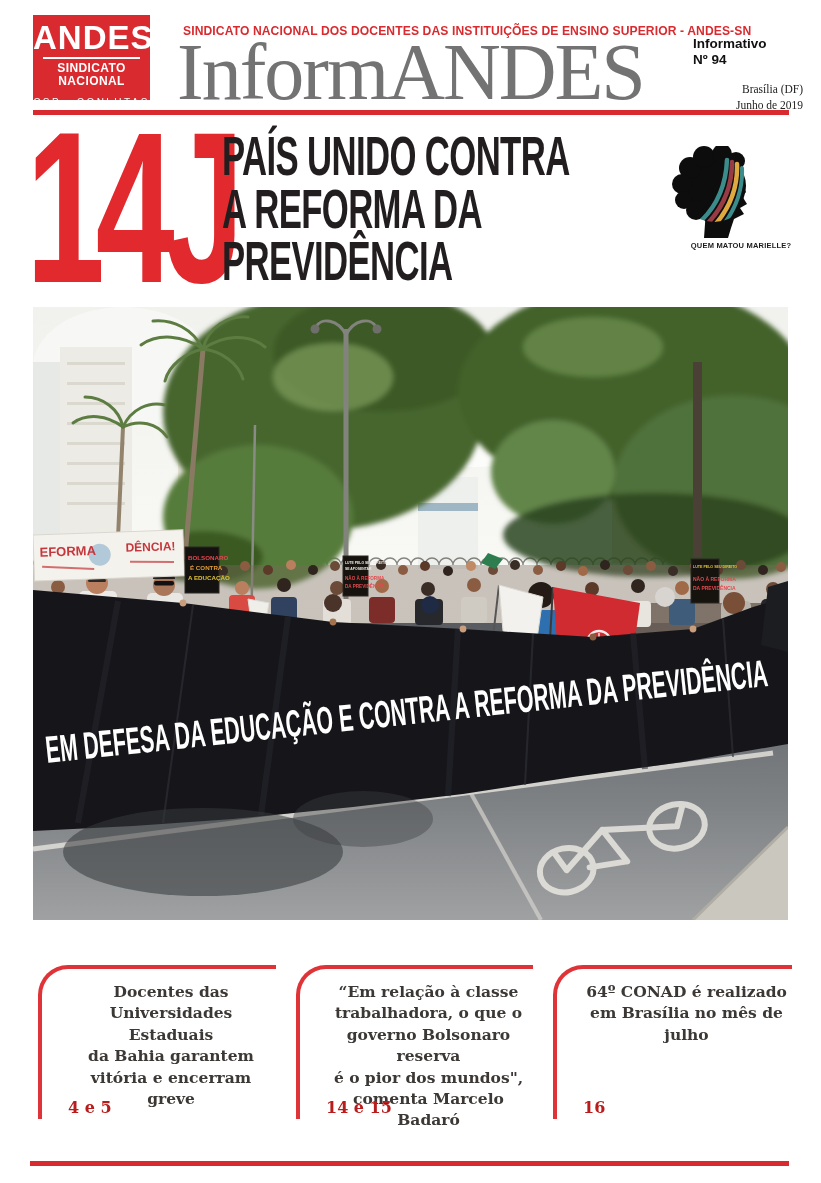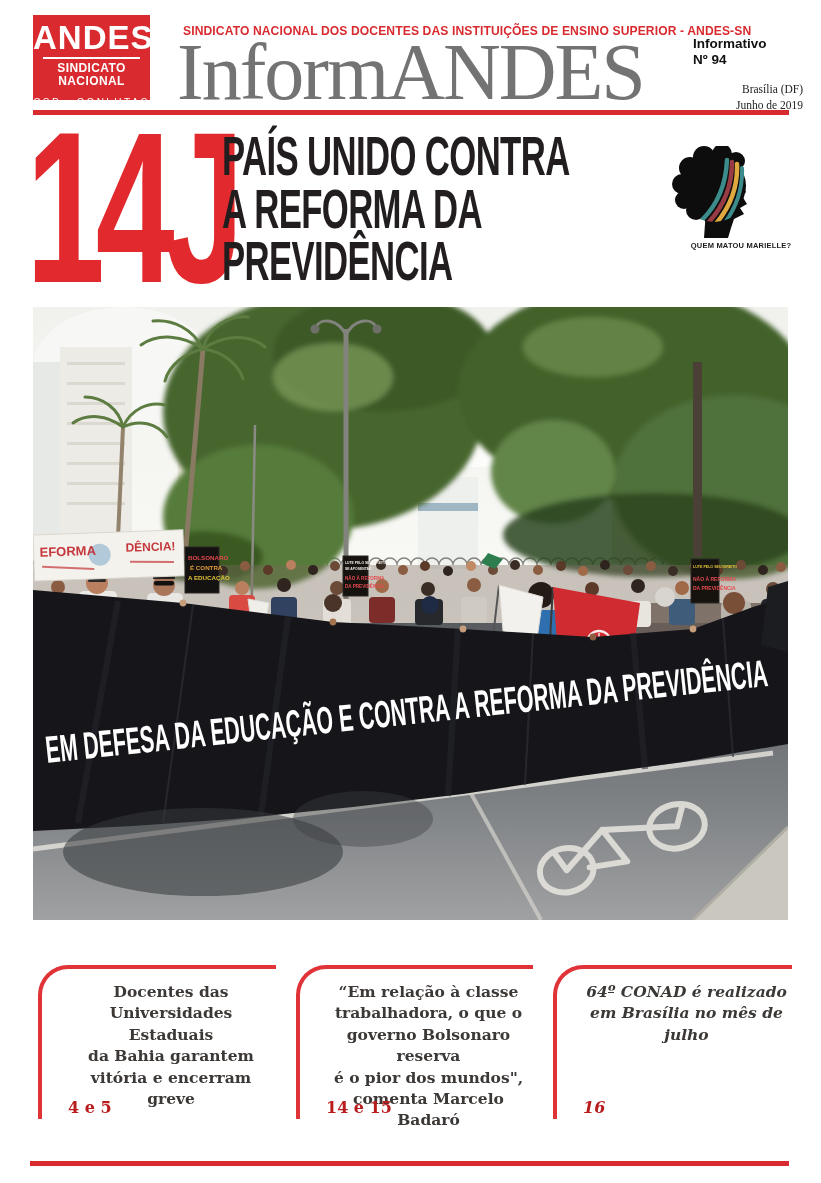--- a/index.html
+++ b/index.html
@@ -367,21 +367,21 @@
     <div class="teaser-pages">4 e 5</div>
   </div>
   <div class="abs teaser" style="left:296px;width:233px;">
     <div class="teaser-text">“Em relação à classe
 trabalhadora, o que o
 governo Bolsonaro reserva
 é o pior dos mundos",
 comenta Marcelo Badaró</div>
     <div class="teaser-pages">14 e 15</div>
   </div>
-  <div class="abs teaser" style="left:553px;width:235px;font-style:italic;">
+  <div class="abs teaser" style="left:553px;width:235px;">
     <div class="teaser-text">64º CONAD é realizado
 em Brasília no mês de
 julho</div>
     <div class="teaser-pages">16</div>
   </div>
 
   <div class="abs rule" style="top:1161px;left:30px;width:759px;height:5px;"></div>
 </div>
 
 </body></html>

